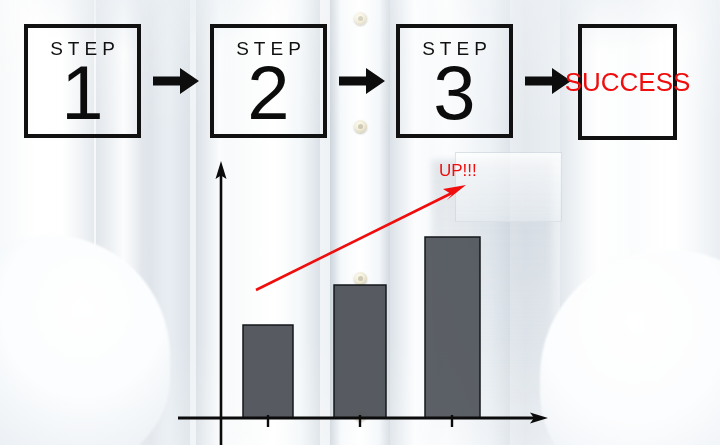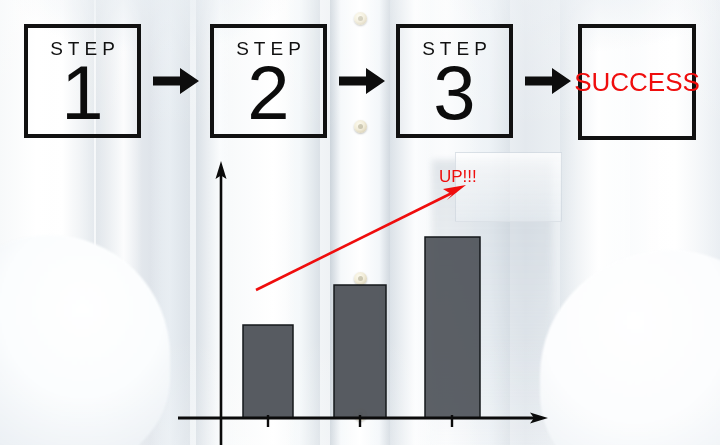--- a/index.html
+++ b/index.html
@@ -181,21 +181,20 @@
   
   .up-label {
     position: absolute;
     left: 439px;
     top: 161px;
     font-size: 17px;
     color: #ef0d0d;
     font-weight: 400;
     letter-spacing: 0px;
     white-space: nowrap;
-    margin-top: 6px;
   }
 </style>
 </head>
 <body>
 
 <div id="stage">
 
   <div class="bg-base"></div>
   <div class="fold f1"></div>
   <div class="fold f2"></div>
@@ -260,17 +259,17 @@
 
   <div class="step-box" style="left:396px; top:24px; width:117px; height:114px;">
     <div class="step-word">STEP</div>
     <div class="step-num">3</div>
   </div>
 
   <svg class="step-arrow" style="left:525px; top:65px;" viewBox="0 0 46 32">
     <polygon points="0,11.5 27,11.5 27,3 46,16 27,29 27,20.5 0,20.5" fill="#0d0d0d"></polygon>
   </svg>
 
-  <div class="success-box" style="left:578px; top:24px; width:118px; height:116px;">
+  <div class="success-box" style="left:578px; top:24px; width:99px; height:116px;">
     <div class="success-text">SUCCESS</div>
   </div>
 
 </div>
 
 </body></html>

